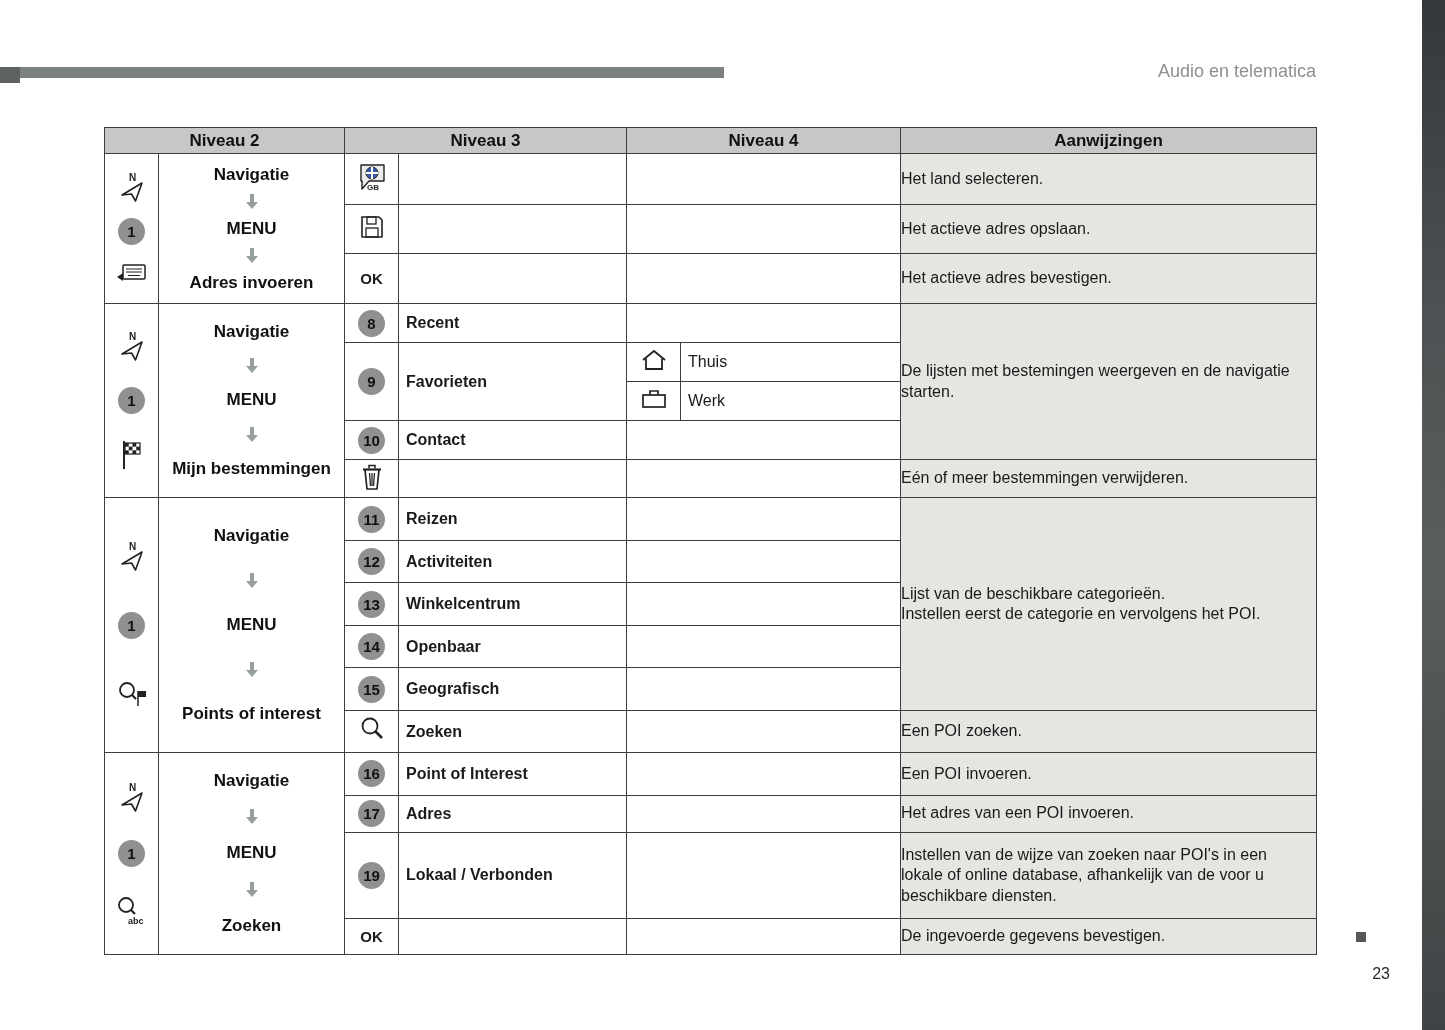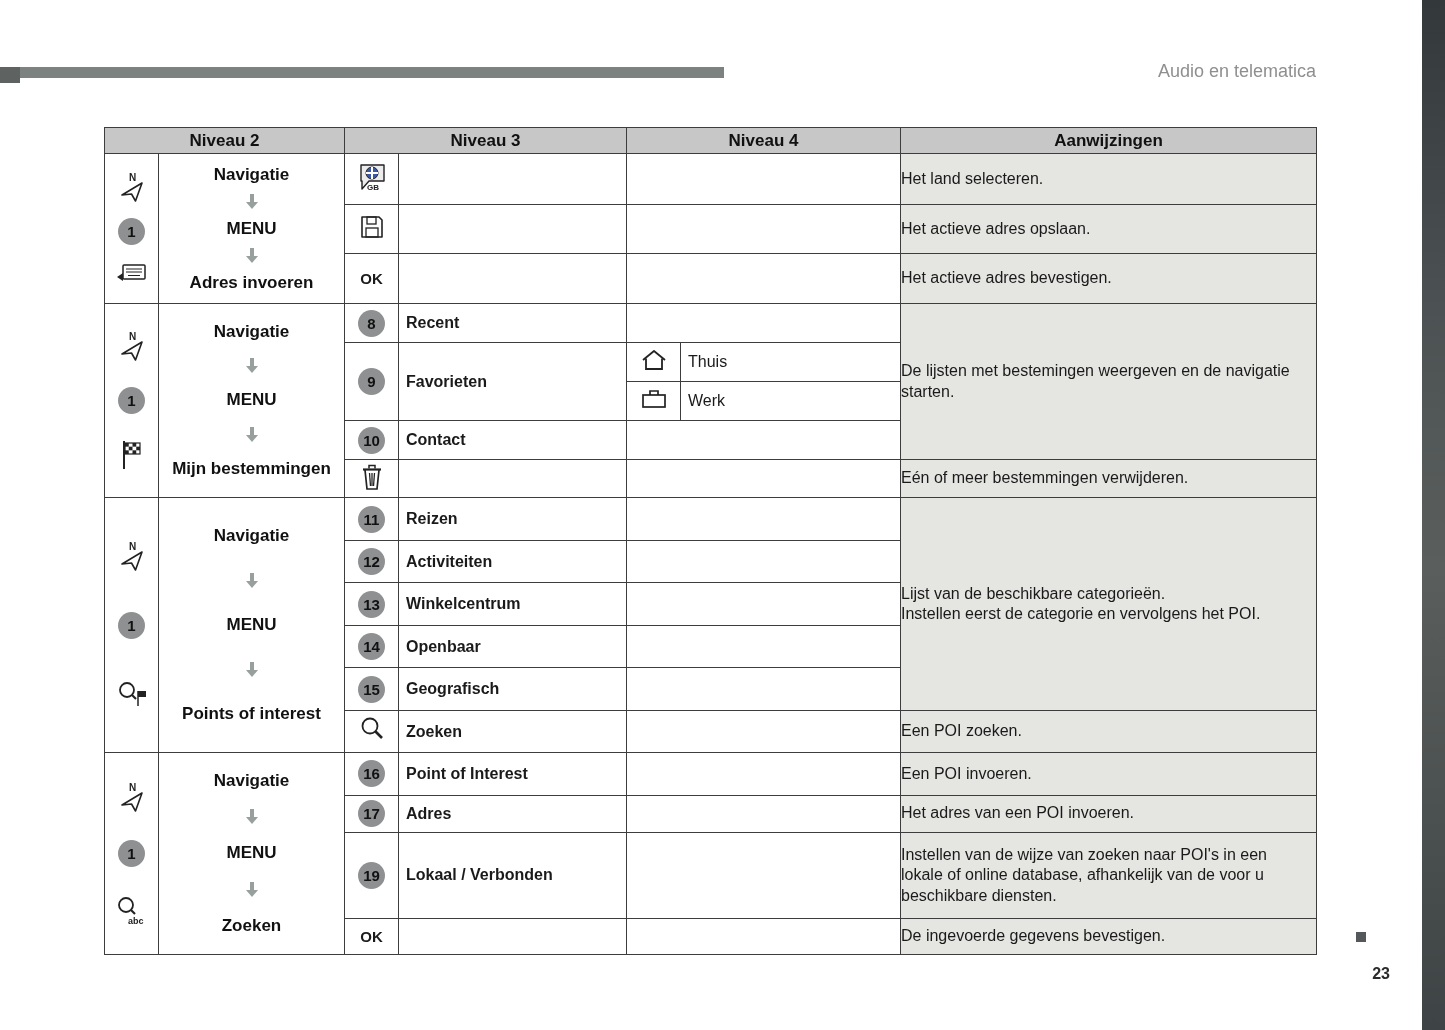--- a/index.html
+++ b/index.html
@@ -24,21 +24,21 @@
   .top-rule-dark {
     position:absolute; left:0; top:67px; width:20px; height:16px;
     background:#5e6361;
   }
   .section-title {
     position:absolute; top:61px; right:129px;
     font-size:18px; color:#8f8f8f;
   }
   .page-number {
     position:absolute; top:965px; right:55px;
-    font-size:16px; font-weight:bold; color:#2b2b2b;
+    font-size:16px; font-weight:normal; color:#2b2b2b;
   }
   .end-square {
     position:absolute; top:932px; right:79px;
     width:10px; height:10px; background:#55585a;
   }
 
   
   table.menu-table {
     position:absolute; left:104px; top:127px;
     width:1212px;

